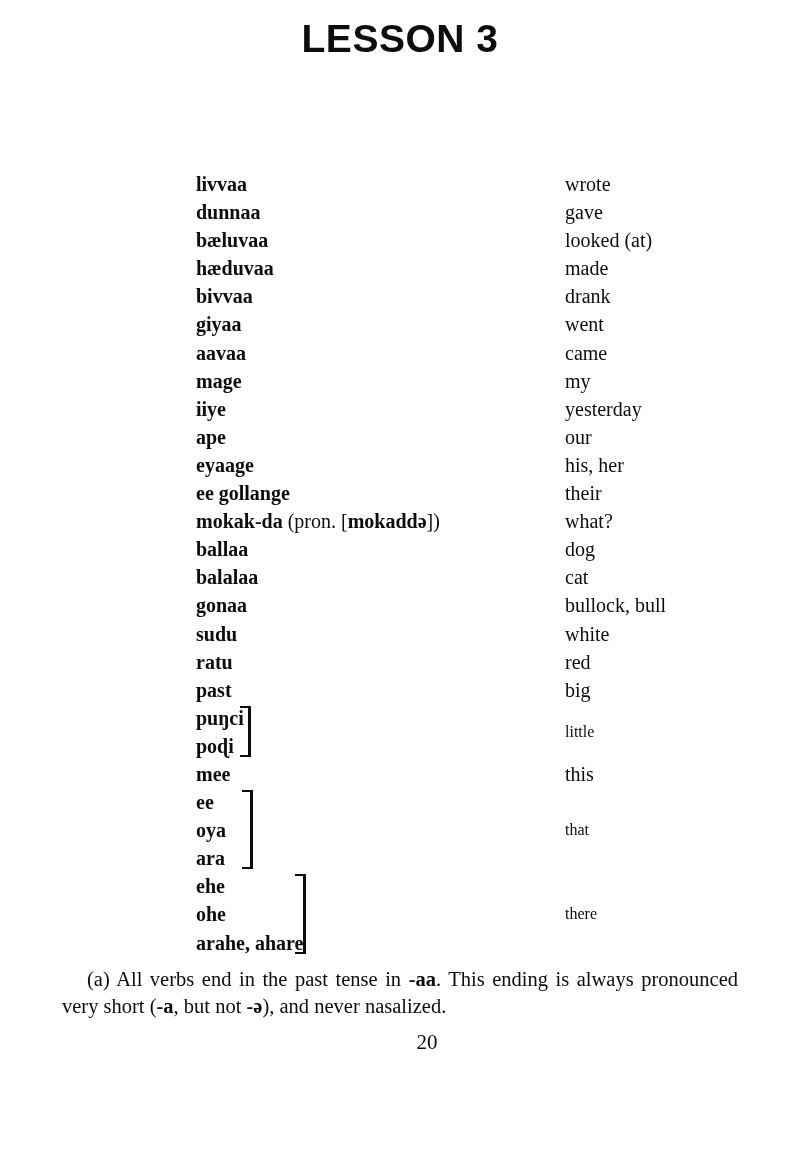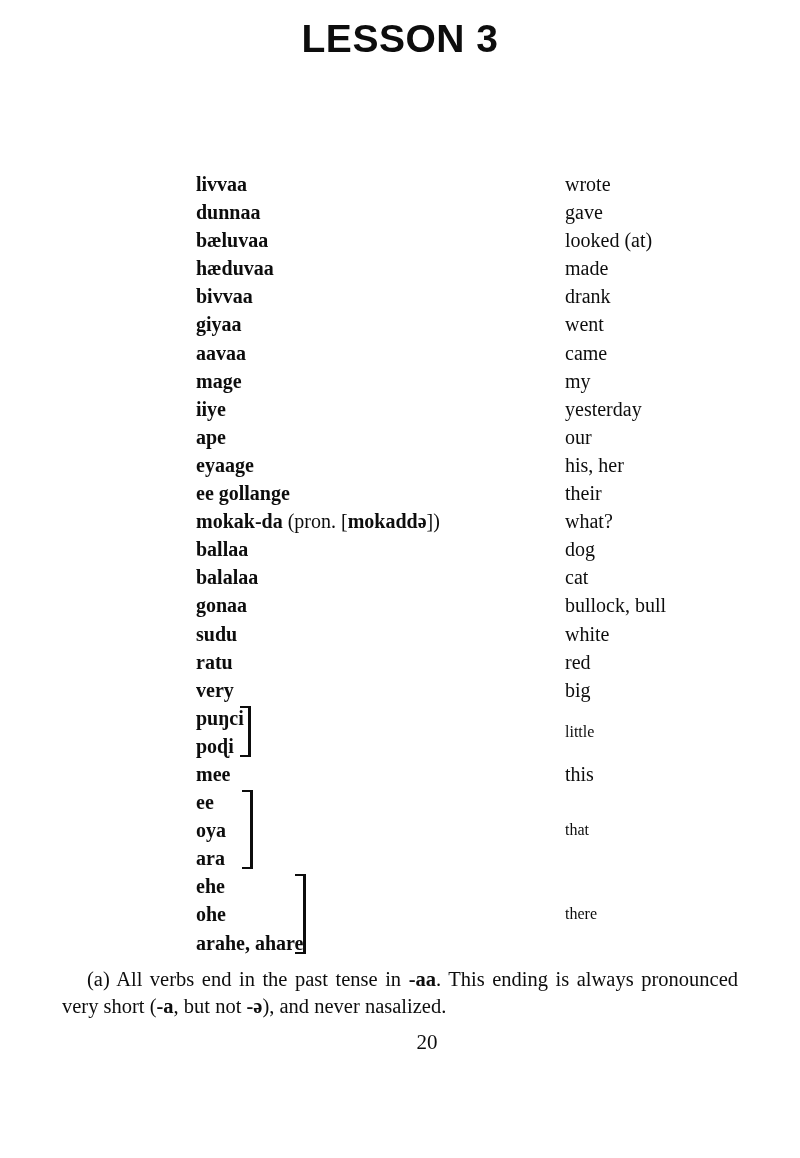--- a/index.html
+++ b/index.html
@@ -123,21 +123,21 @@
       </div>
       <div class="vrow">
         <span class="term"><span class="seg-b">sudu</span></span>
         <span class="gloss">white</span>
       </div>
       <div class="vrow">
         <span class="term"><span class="seg-b">ratu</span></span>
         <span class="gloss">red</span>
       </div>
       <div class="vrow">
-        <span class="term"><span class="seg-b">very</span></span>
+        <span class="term"><span class="seg-b">past</span></span>
         <span class="gloss">big</span>
       </div>
       <div class="vgroup g0">
         <div class="vrow">
           <span class="term"><span class="seg-b">puŋci</span></span>
         </div>
         <div class="vrow">
           <span class="term"><span class="seg-b">poɖi</span></span>
         </div>
         <div class="bracket"></div>

